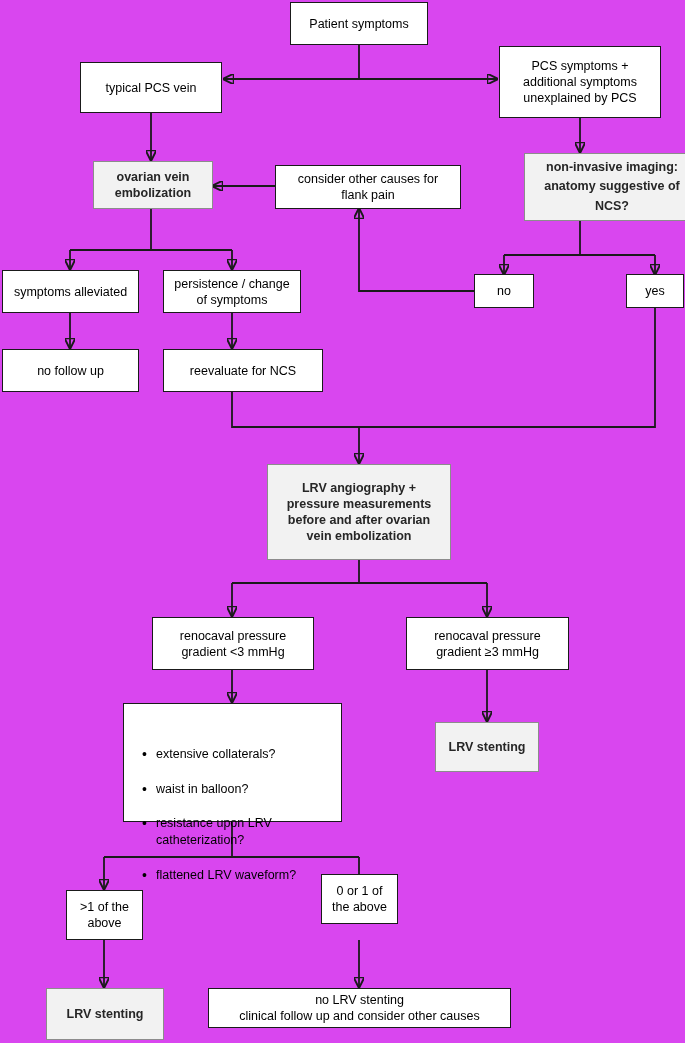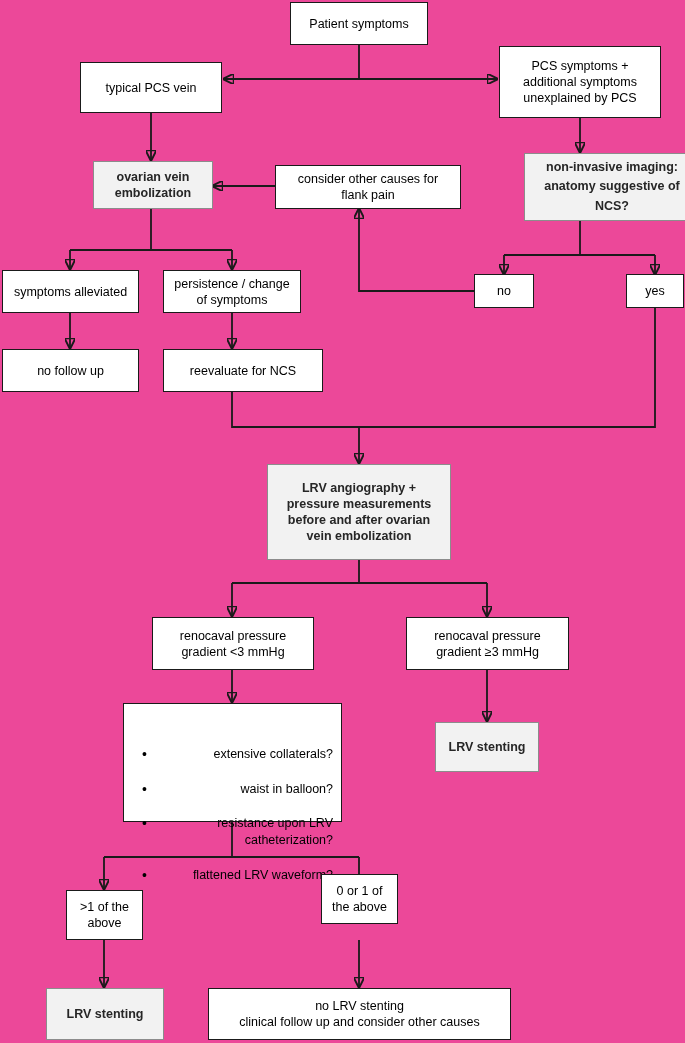--- a/index.html
+++ b/index.html
@@ -4,21 +4,21 @@
 <style>
   html, body {
     margin: 0;
     padding: 0;
     background: #ffffff;
   }
   #canvas {
     position: relative;
     width: 685px;
     height: 1043px;
-    background: #ec4899;
+    background: #d946ef;
     font-family: "Liberation Sans", sans-serif;
     overflow: hidden;
   }
   .node {
     position: absolute;
     box-sizing: border-box;
     display: flex;
     align-items: center;
     justify-content: center;
     text-align: center;
@@ -177,33 +177,33 @@
 vein embolization</div>
 
   <div class="node" style="left:152px; top:617px; width:162px; height:53px;">renocaval pressure
 gradient &lt;3 mmHg</div>
 
   <div class="node" style="left:406px; top:617px; width:163px; height:53px;">renocaval pressure
 gradient ≥3 mmHg</div>
 
   <div class="node shaded" style="left:435px; top:722px; width:104px; height:50px;">LRV stenting</div>
 
-  <div class="node bullets" style="left:123px; top:703px; width:219px; height:119px;text-align:right;">
+  <div class="node bullets" style="left:123px; top:703px; width:219px; height:119px;">
     <ul>
       <li>extensive collaterals?</li>
       <li>waist in balloon?</li>
       <li>resistance upon LRV catheterization?</li>
       <li>flattened LRV waveform?</li>
     </ul>
   </div>
 
   <div class="node" style="left:66px; top:890px; width:77px; height:50px;">&gt;1 of the
 above</div>
 
   <div class="node" style="left:321px; top:874px; width:77px; height:50px;">0 or 1 of
 the above</div>
 
   <div class="node shaded" style="left:46px; top:988px; width:118px; height:52px;">LRV stenting</div>
 
-  <div class="node" style="left:208px; top:988px; width:303px; height:52px;">no LRV stenting
+  <div class="node" style="left:208px; top:988px; width:303px; height:40px;">no LRV stenting
 clinical follow up and consider other causes</div>
 
 </div>
 
 </body></html>

